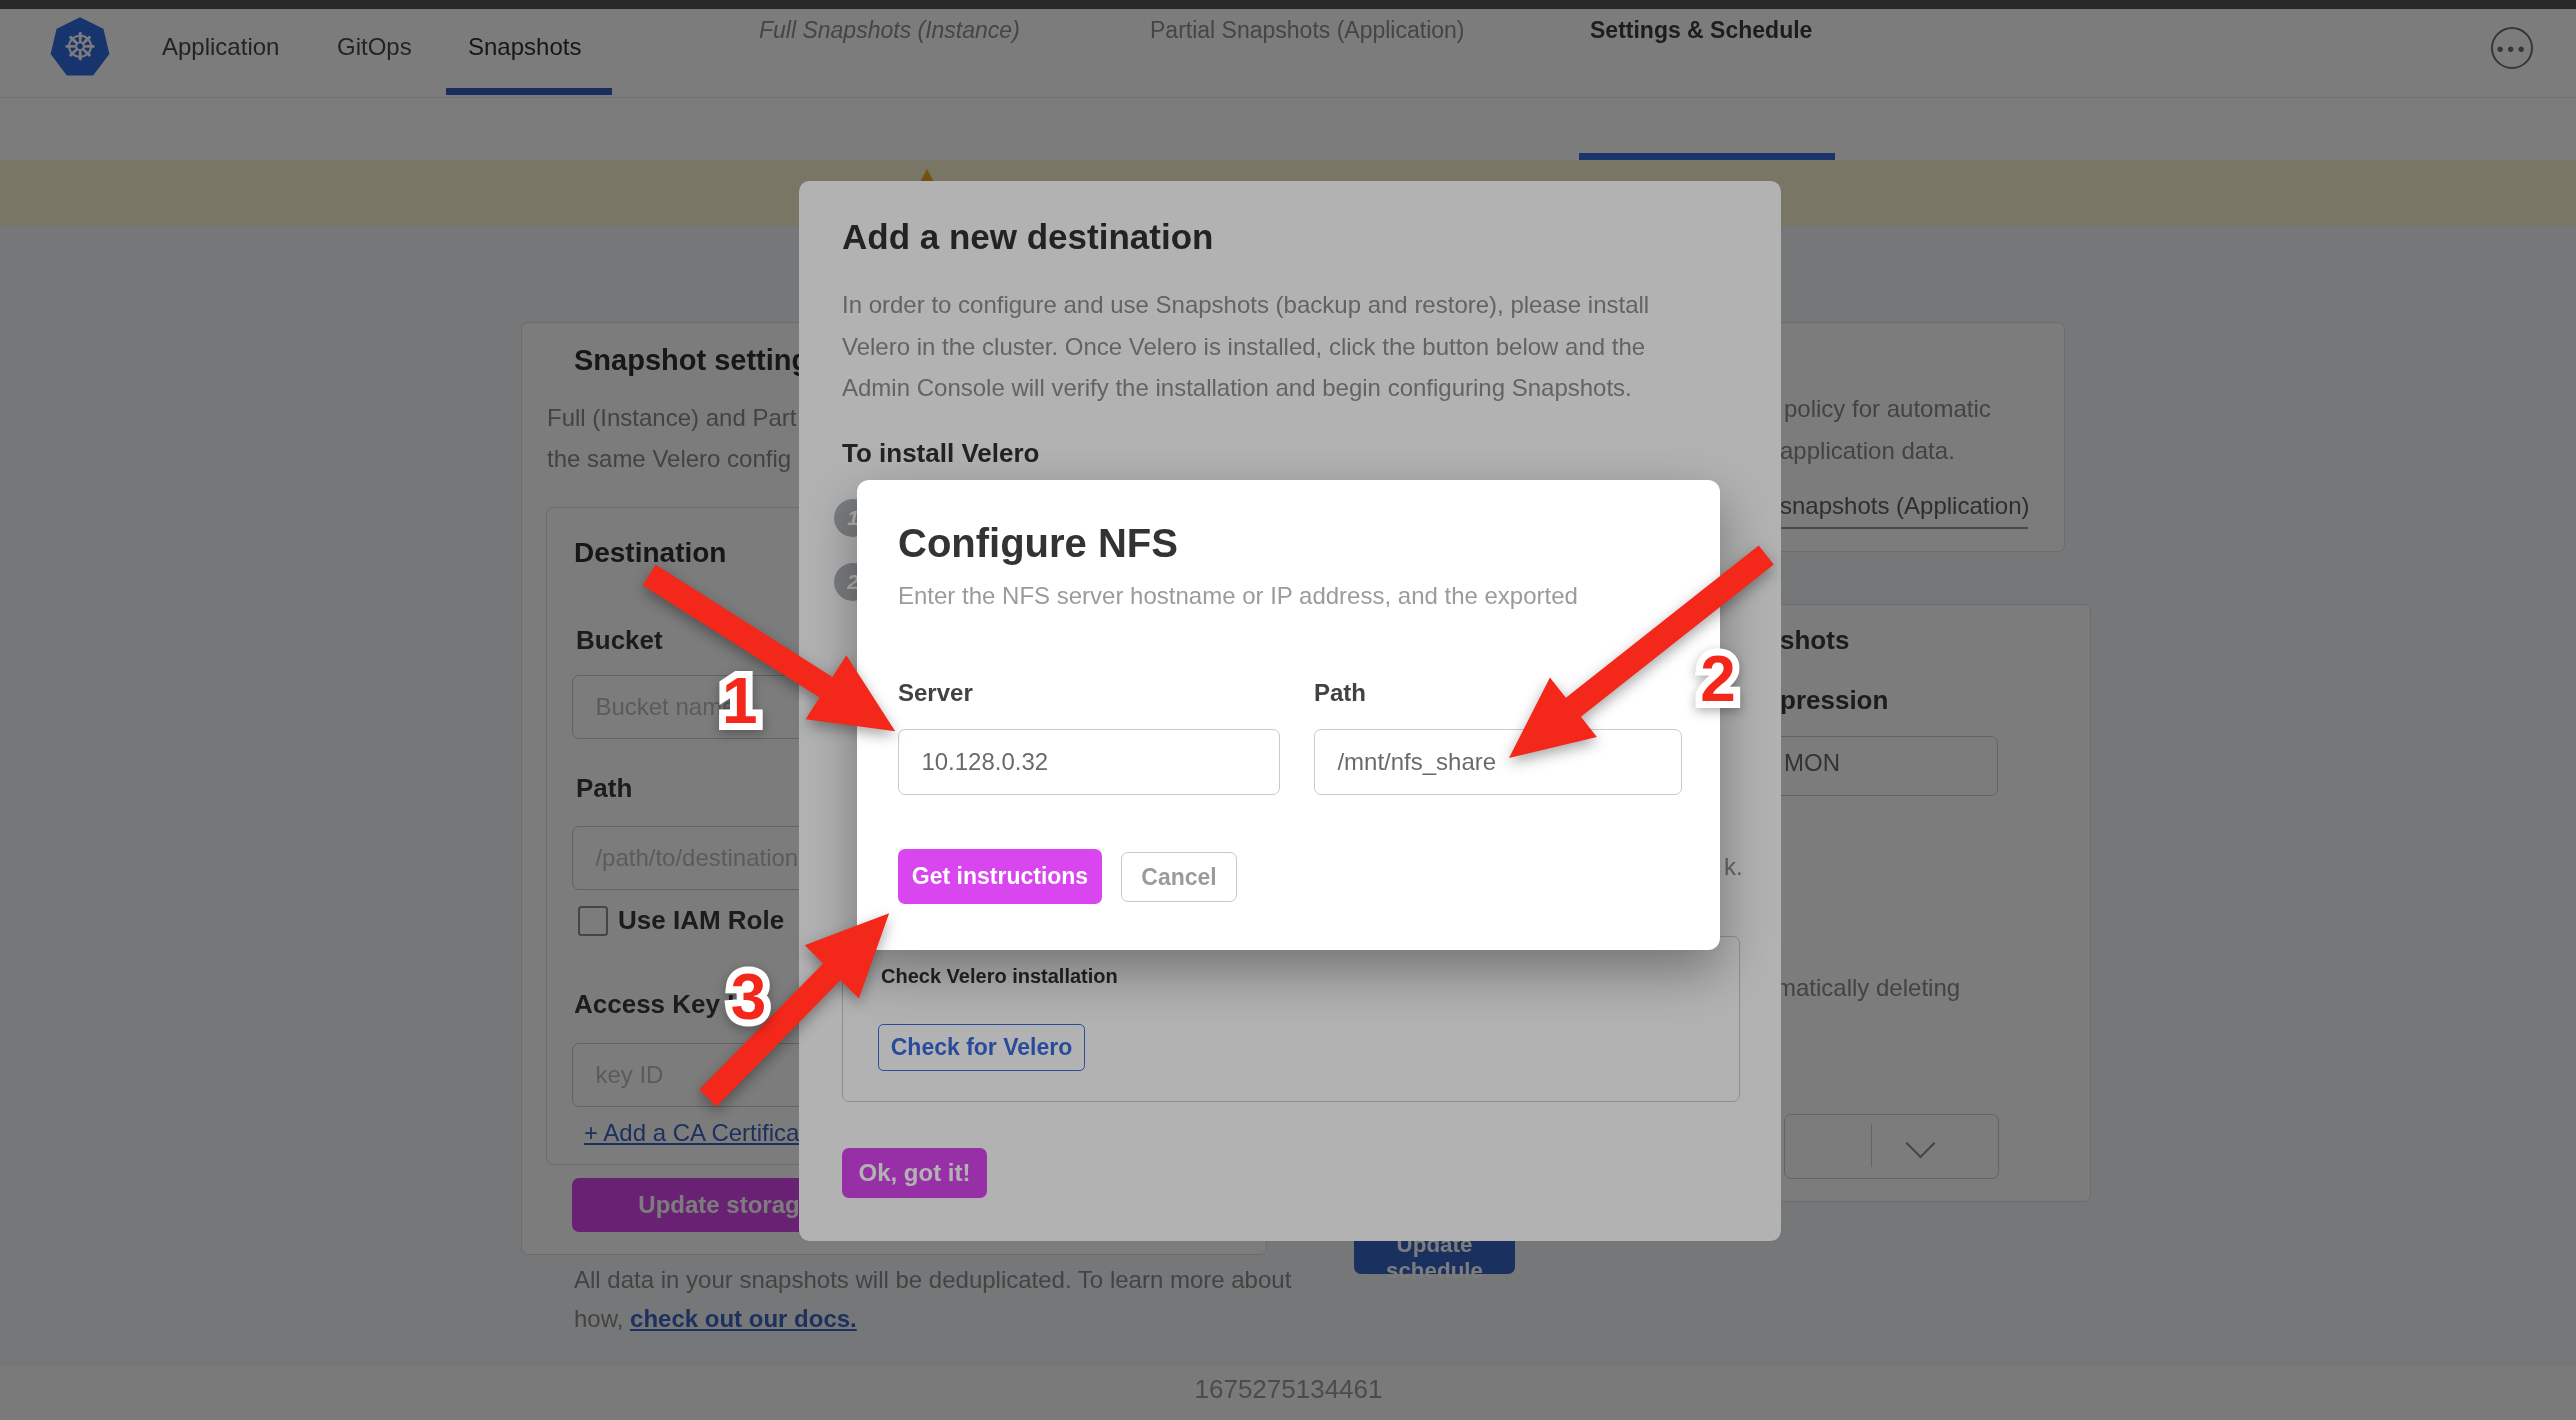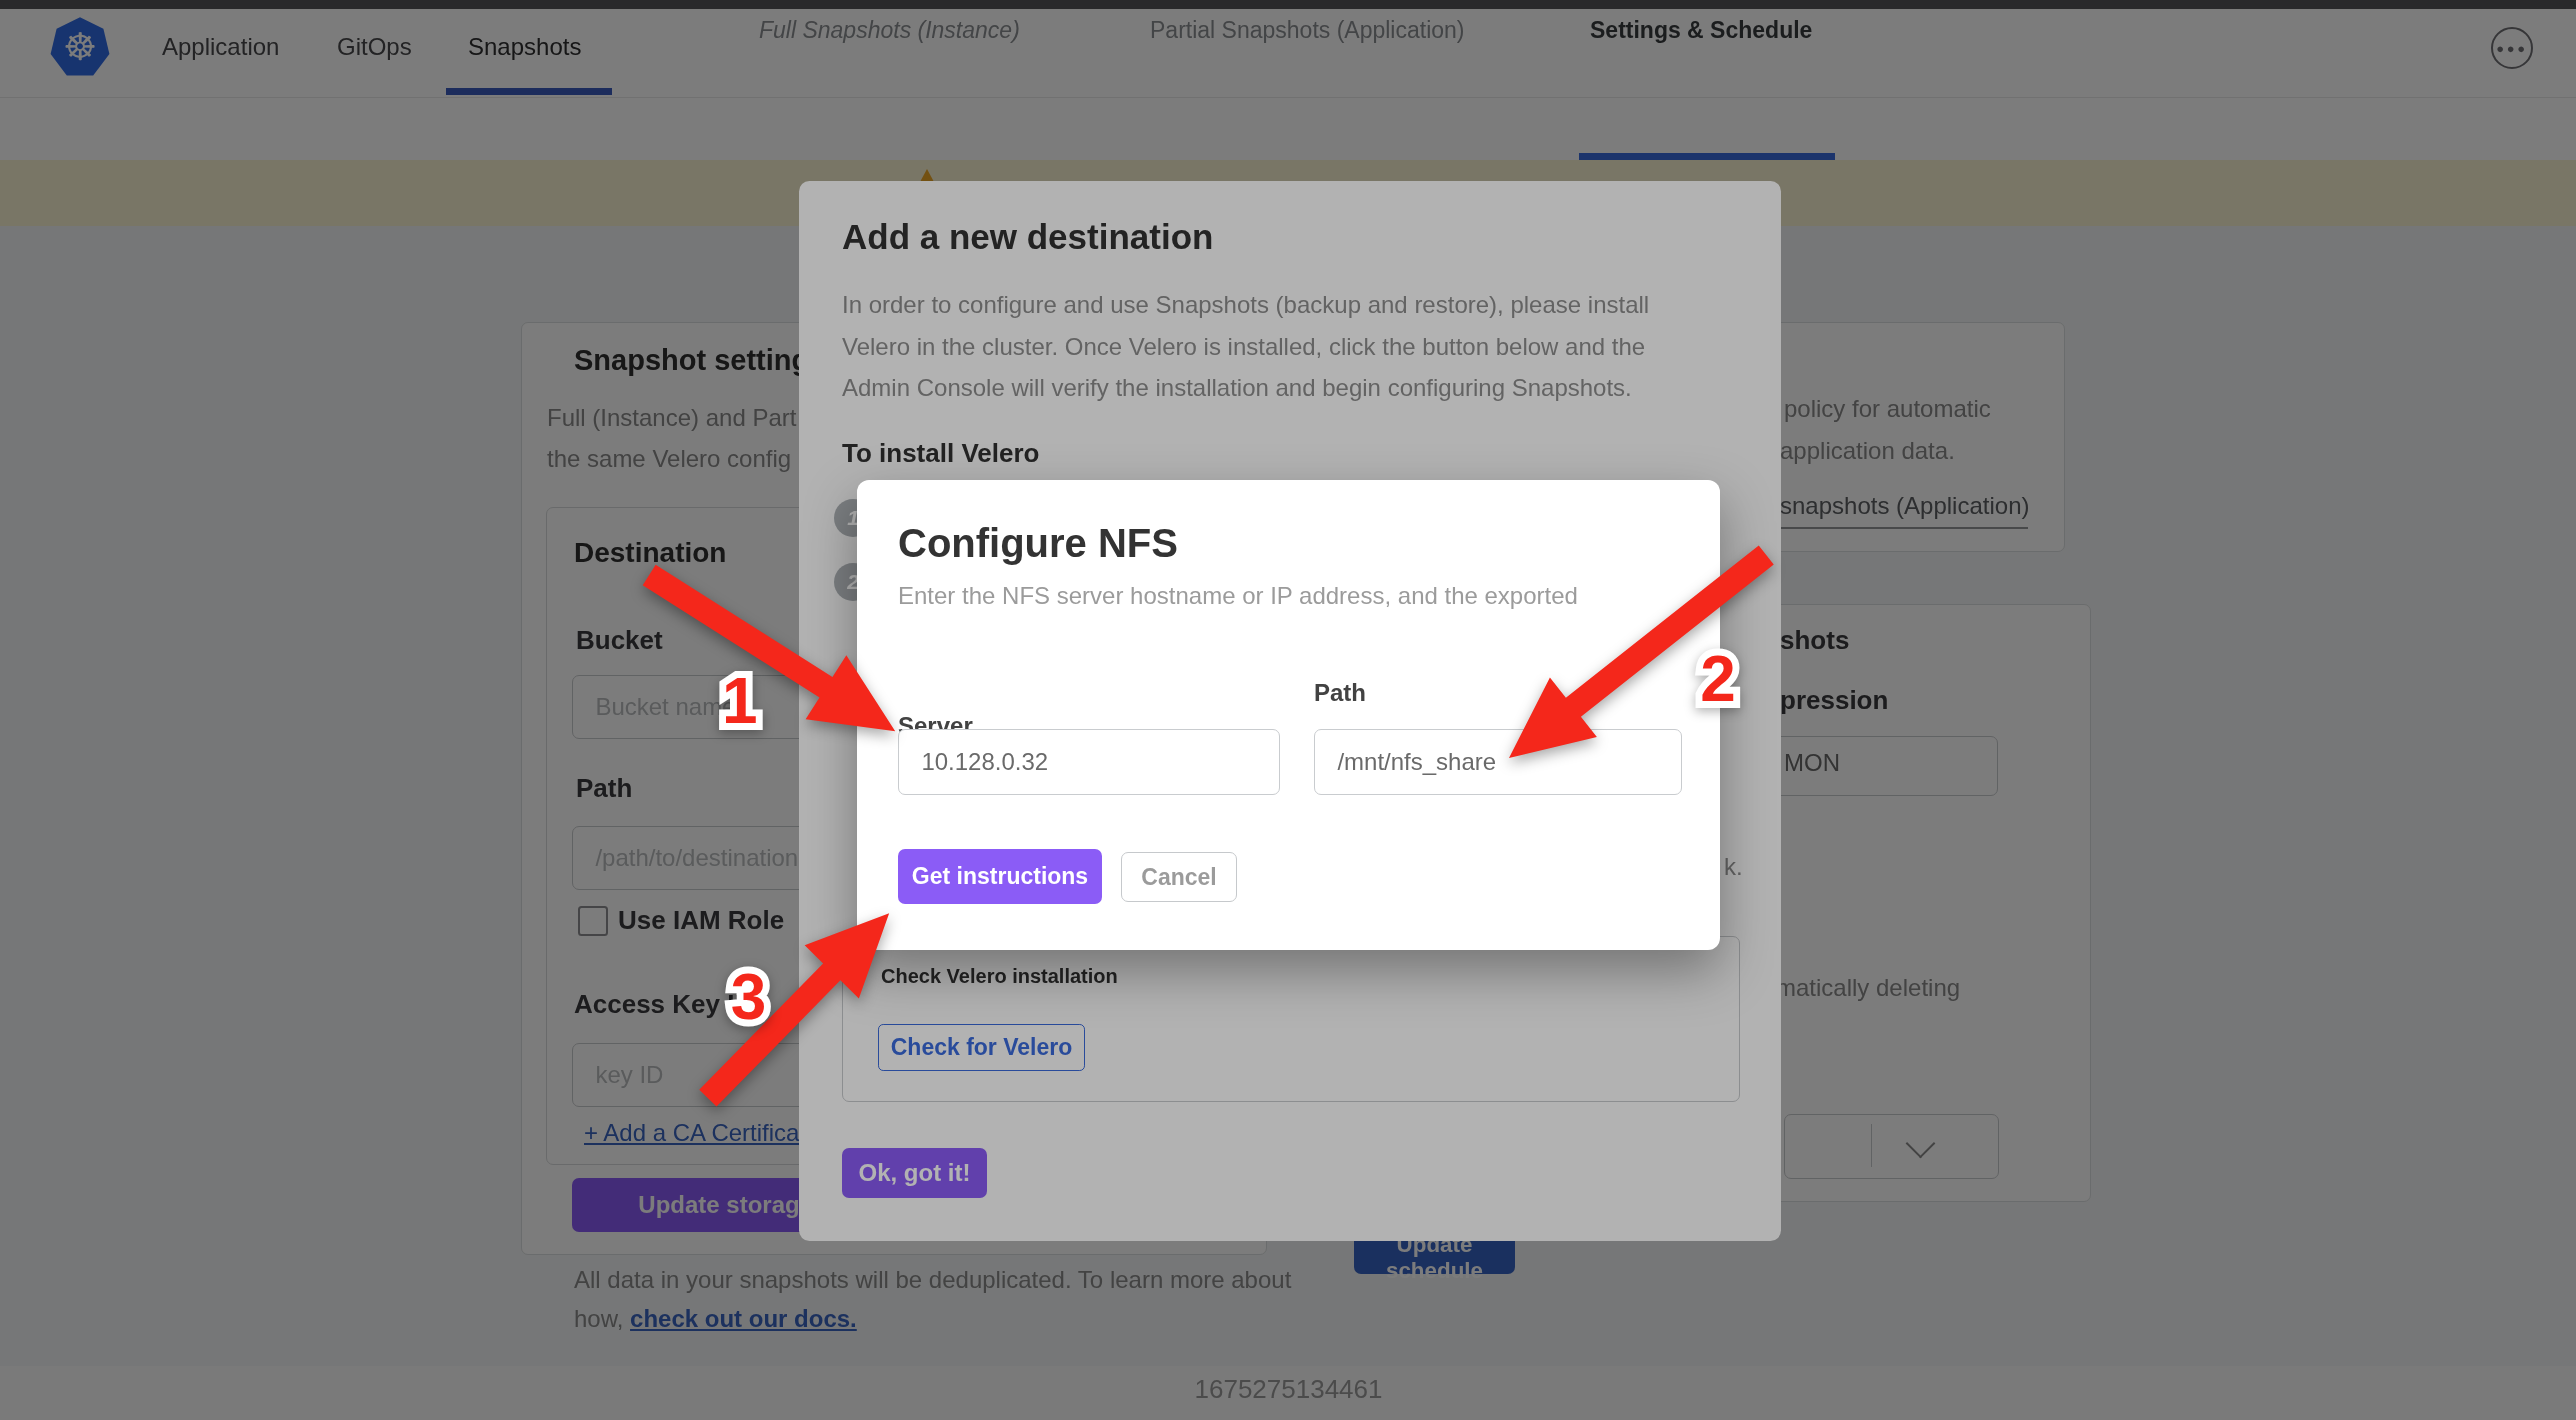--- a/index.html
+++ b/index.html
@@ -27,21 +27,21 @@
   
   .card{background:#ffffff;border:0.9px solid #dcdfe0;border-radius:7px;}
   #left-card{left:521px;top:322px;width:744px;height:931px;}
   #dest-card{left:546px;top:507px;width:1070px;height:656px;border:0.9px solid #d9dcdd;border-radius:7px;background:#fff;}
   .h1{font-size:29px;font-weight:700;color:#323232;}
   .h2{font-size:28px;font-weight:700;color:#323232;}
   .lbl{font-size:26px;font-weight:700;color:#3c3c3e;}
   .body-gray{font-size:24px;color:#8a8a8a;}
   .field{background:#fff;border:0.9px solid #c9cccf;border-radius:7px;font-size:24px;color:#6a6a6a;padding:0 22.4px;box-sizing:border-box;outline:none;}
   .field::placeholder{color:#b9bcbe;}
-  .btn-primary{background:#8b5cf6;color:#ffffff;font-weight:700;border:none;border-radius:7px;cursor:pointer;font-family:inherit;}
+  .btn-primary{background:#d946ef;color:#ffffff;font-weight:700;border:none;border-radius:7px;cursor:pointer;font-family:inherit;}
   .btn-outline{background:#ffffff;color:#3b6cde;font-weight:700;border:0.9px solid #3b6cde;border-radius:5.2px;cursor:pointer;font-family:inherit;}
   .btn-ghost{background:#ffffff;color:#9b9b9b;font-weight:700;border:0.9px solid #c6c9cc;border-radius:7px;cursor:pointer;font-family:inherit;}
   .link{color:#3b66c2;text-decoration:underline;cursor:pointer;}
   #iam-box{left:578px;top:906px;width:26px;height:26px;border:2.6px solid #8f8f92;border-radius:3.5px;background:#fff;cursor:pointer;}
   
   #right-card-top{left:1295px;top:322px;width:768px;height:228px;}
   #right-card-sched{left:1295px;top:604px;width:794px;height:596px;}
   #rp-tab-line{left:1778px;top:527px;width:250px;height:1.7px;background:#94979a;}
   #cron-input{left:1554px;top:736px;width:444px;height:60px;}
   #ret-select{left:1784px;top:1114px;width:213px;height:63px;background:#fff;border:0.9px solid #c9cccf;border-radius:7px;cursor:pointer;}
@@ -151,21 +151,21 @@
 
     <button class="abs btn-primary" style="left:43px;top:967px;width:145px;height:50px;font-size:24px;">Ok, got it!</button>
   </div>
 
   <div id="overlay2"></div>
 
   <div id="dialog">
     <span class="abs dlg-title" style="left:41px;top:41px;">Configure NFS</span>
     <span class="abs dlg-desc" style="left:41px;top:102px;">Enter the NFS server hostname or IP address, and the exported</span>
 
-    <span class="abs dlg-lbl" style="left:41px;top:199px;margin-top:33px;">Server</span>
+    <span class="abs dlg-lbl" style="left:41px;top:199px;">Server</span>
     <input class="abs field" style="left: 41px; top: 249px; width: 382px; height: 66px;" value="10.128.0.32">
 
     <span class="abs dlg-lbl" style="left:457px;top:199px;">Path</span>
     <input class="abs field" style="left: 457px; top: 249px; width: 368px; height: 66px;" value="/mnt/nfs_share">
 
     <button class="abs btn-primary" style="left:41px;top:369px;width:204px;height:55px;font-size:23px;">Get instructions</button>
     <button class="abs btn-ghost" style="left:264px;top:372px;width:116px;height:50px;font-size:23px;">Cancel</button>
   </div>
 
   <svg id="arrows" width="2576" height="1421" viewBox="0 0 2984 1646">

